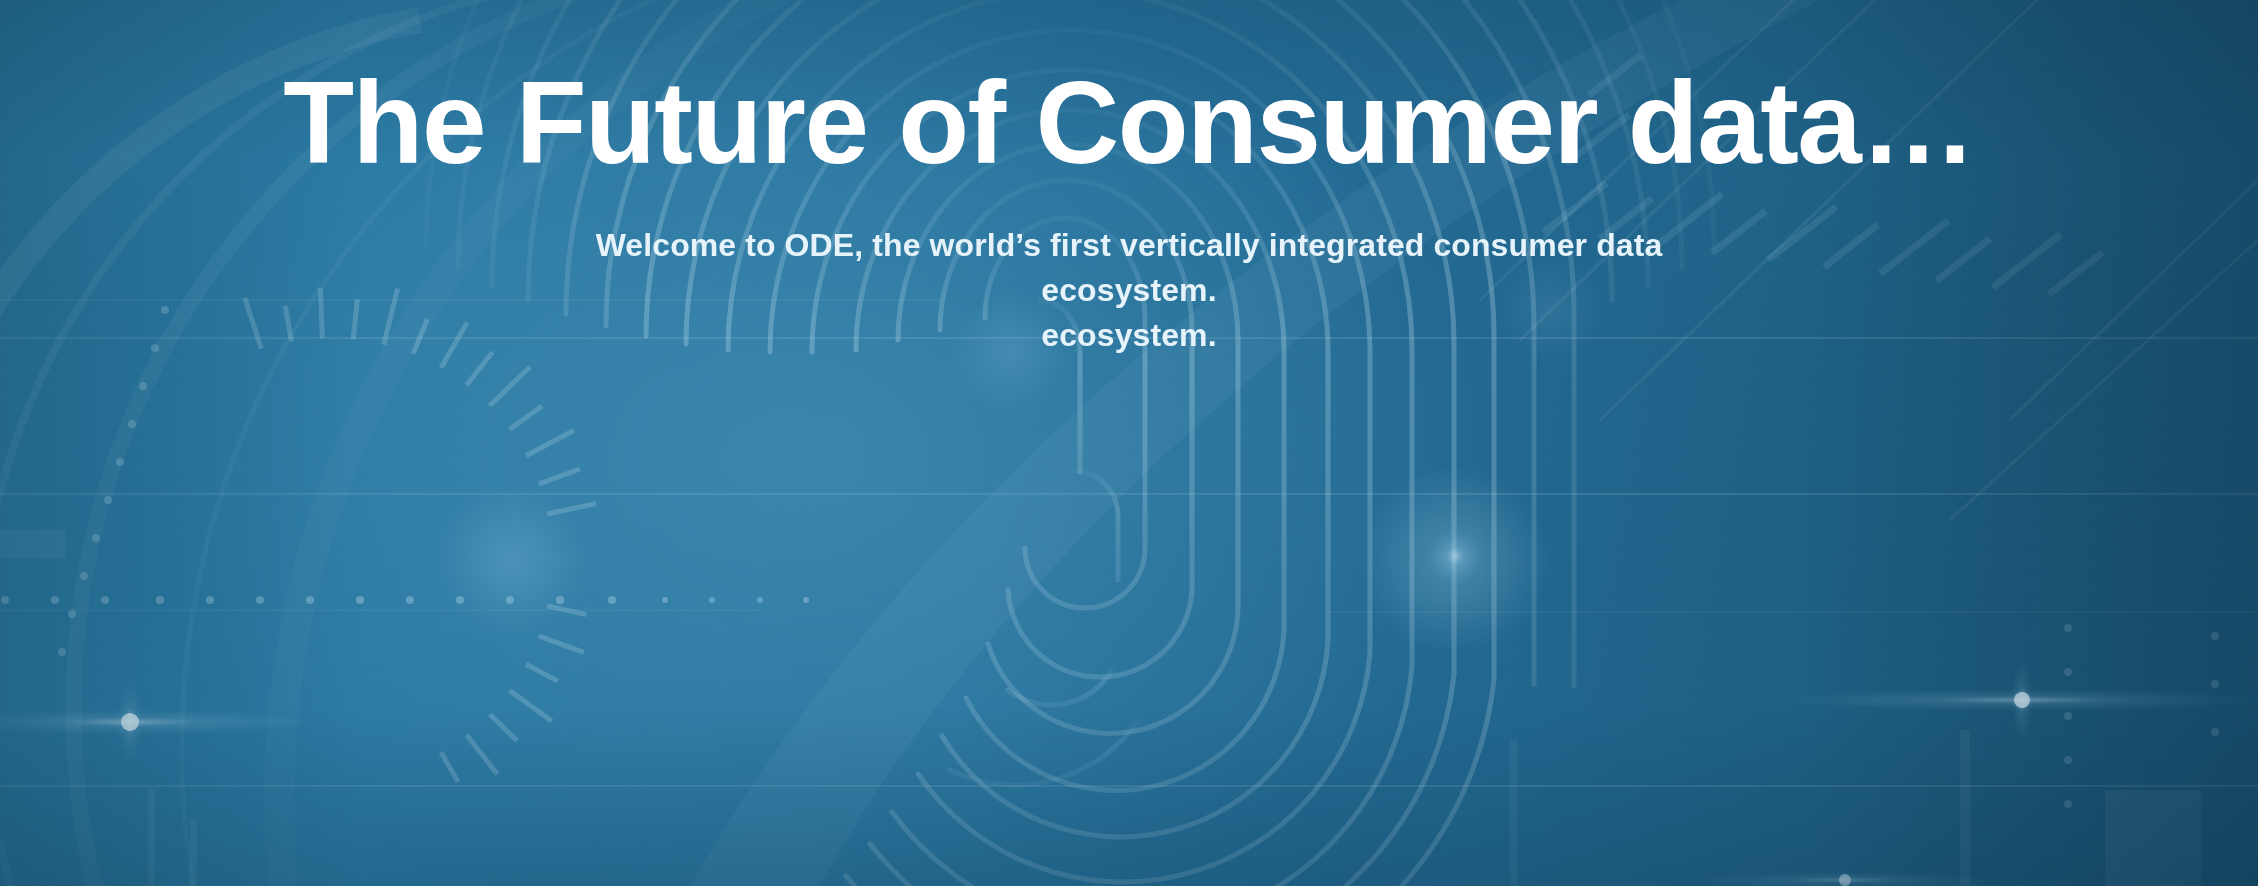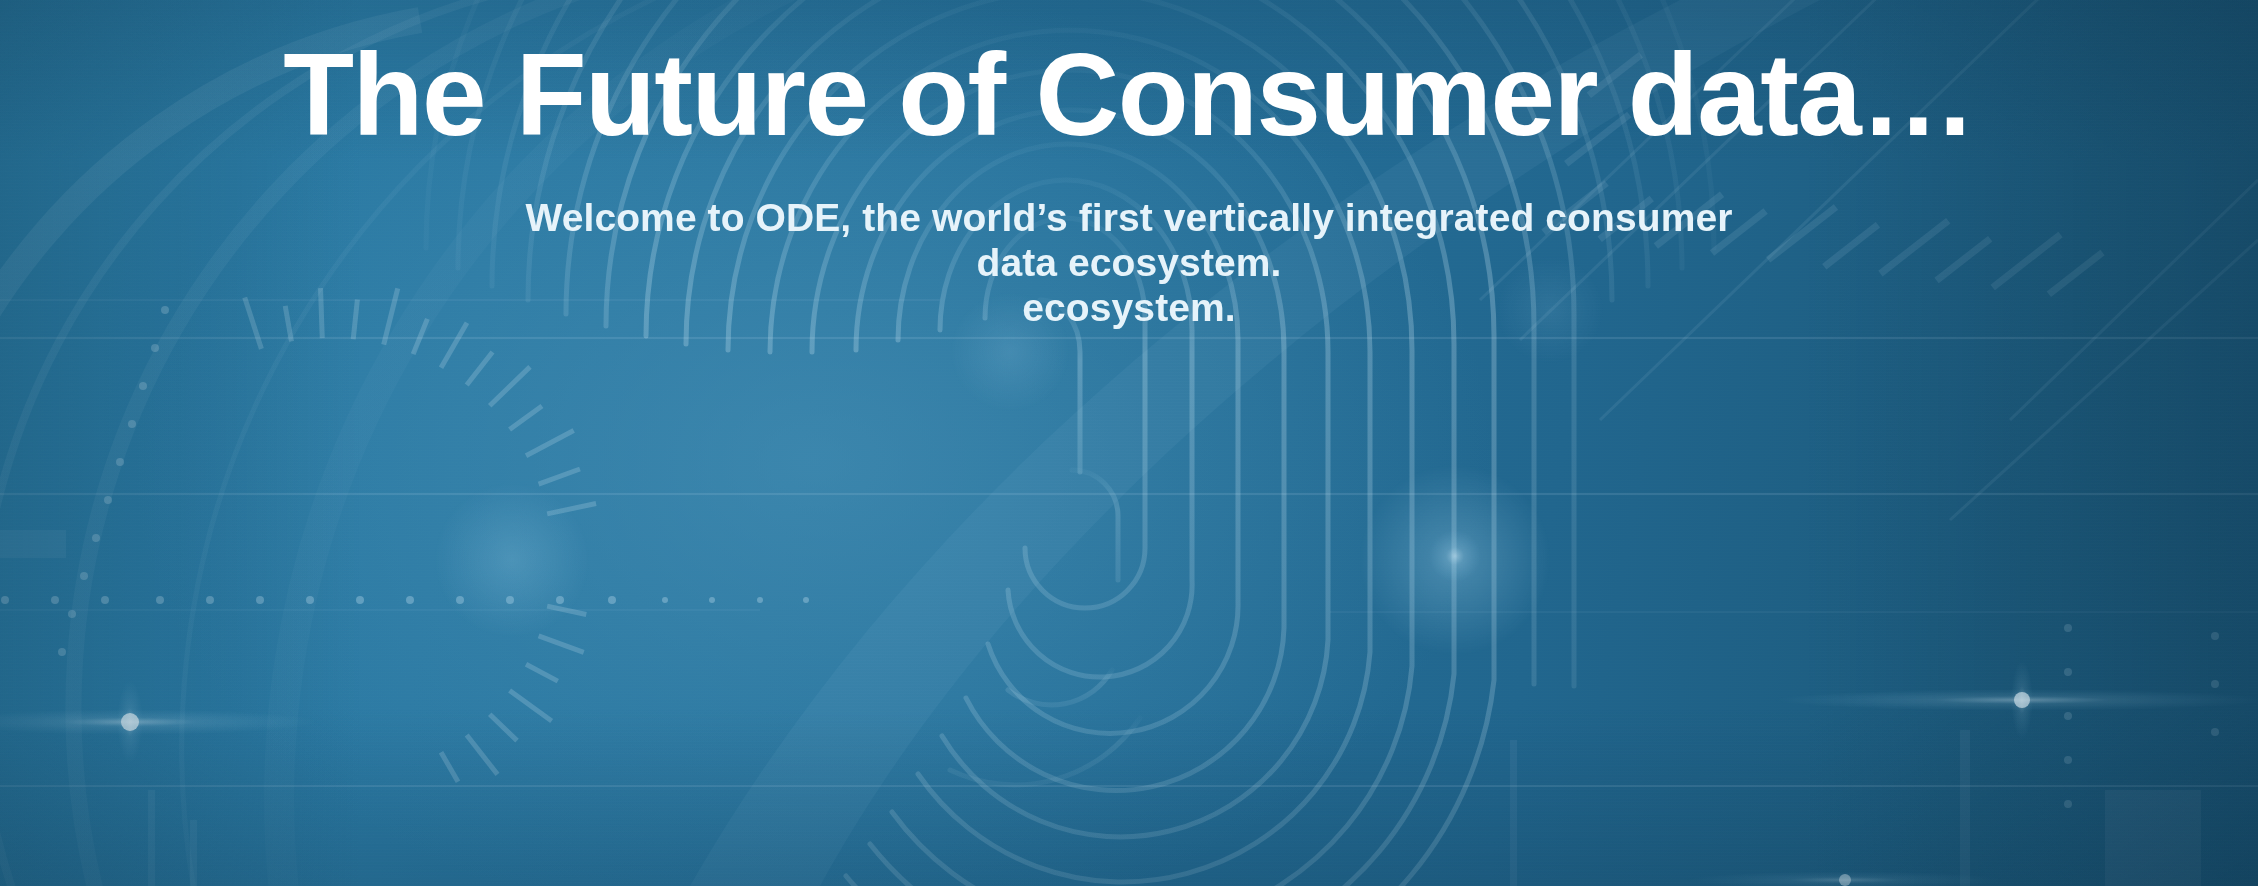--- a/index.html
+++ b/index.html
@@ -49,21 +49,21 @@
   
   #content {
     position: relative;
     z-index: 5;
     width: 100%;
     height: 100%;
     display: flex;
     flex-direction: column;
     align-items: center;
     justify-content: flex-start;
-    padding-top: 40px;
+    padding-top: 68px;
     box-sizing: border-box;
   }
 
   #headline {
     margin: 0;
     width: 2170px;
     text-align: center;
     color: #ffffff;
     font-size: 116px;
     line-height: 111px;
@@ -71,21 +71,21 @@
     letter-spacing: -1.5px;
     text-rendering: optimizeLegibility;
   }
   #headline .hl-line { display: block; white-space: nowrap; }
 
   #subtitle {
     margin: 0;
     width: 1250px;
     text-align: center;
     color: #e6f3fa;
-    font-size: 39px;
+    font-size: 32px;
     line-height: 45px;
     font-weight: 700;
     letter-spacing: 0.1px;
     margin-top: 44px;
   }
   #subtitle .sub-line { display: block; }
 </style>
 </head>
 <body>
 

